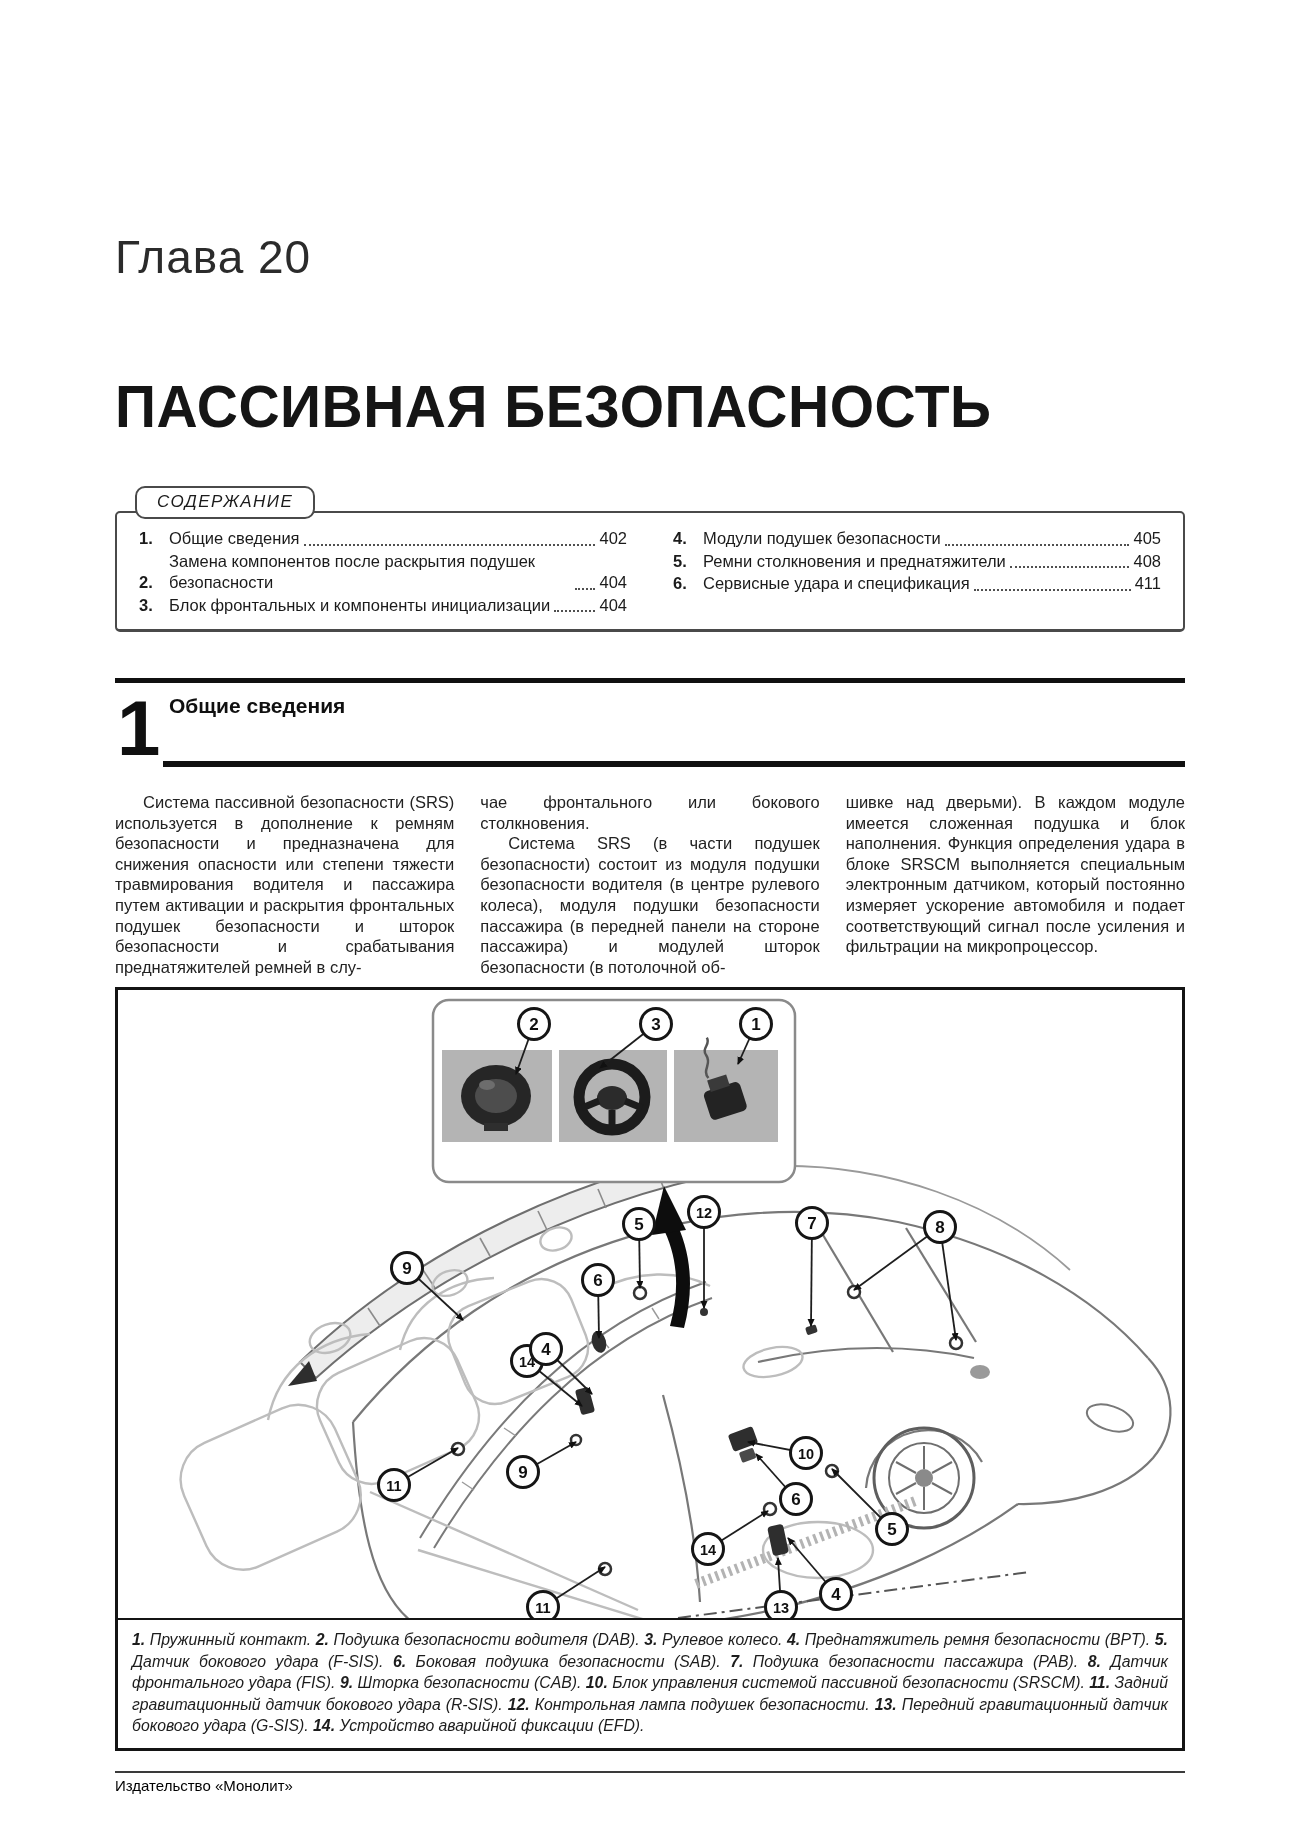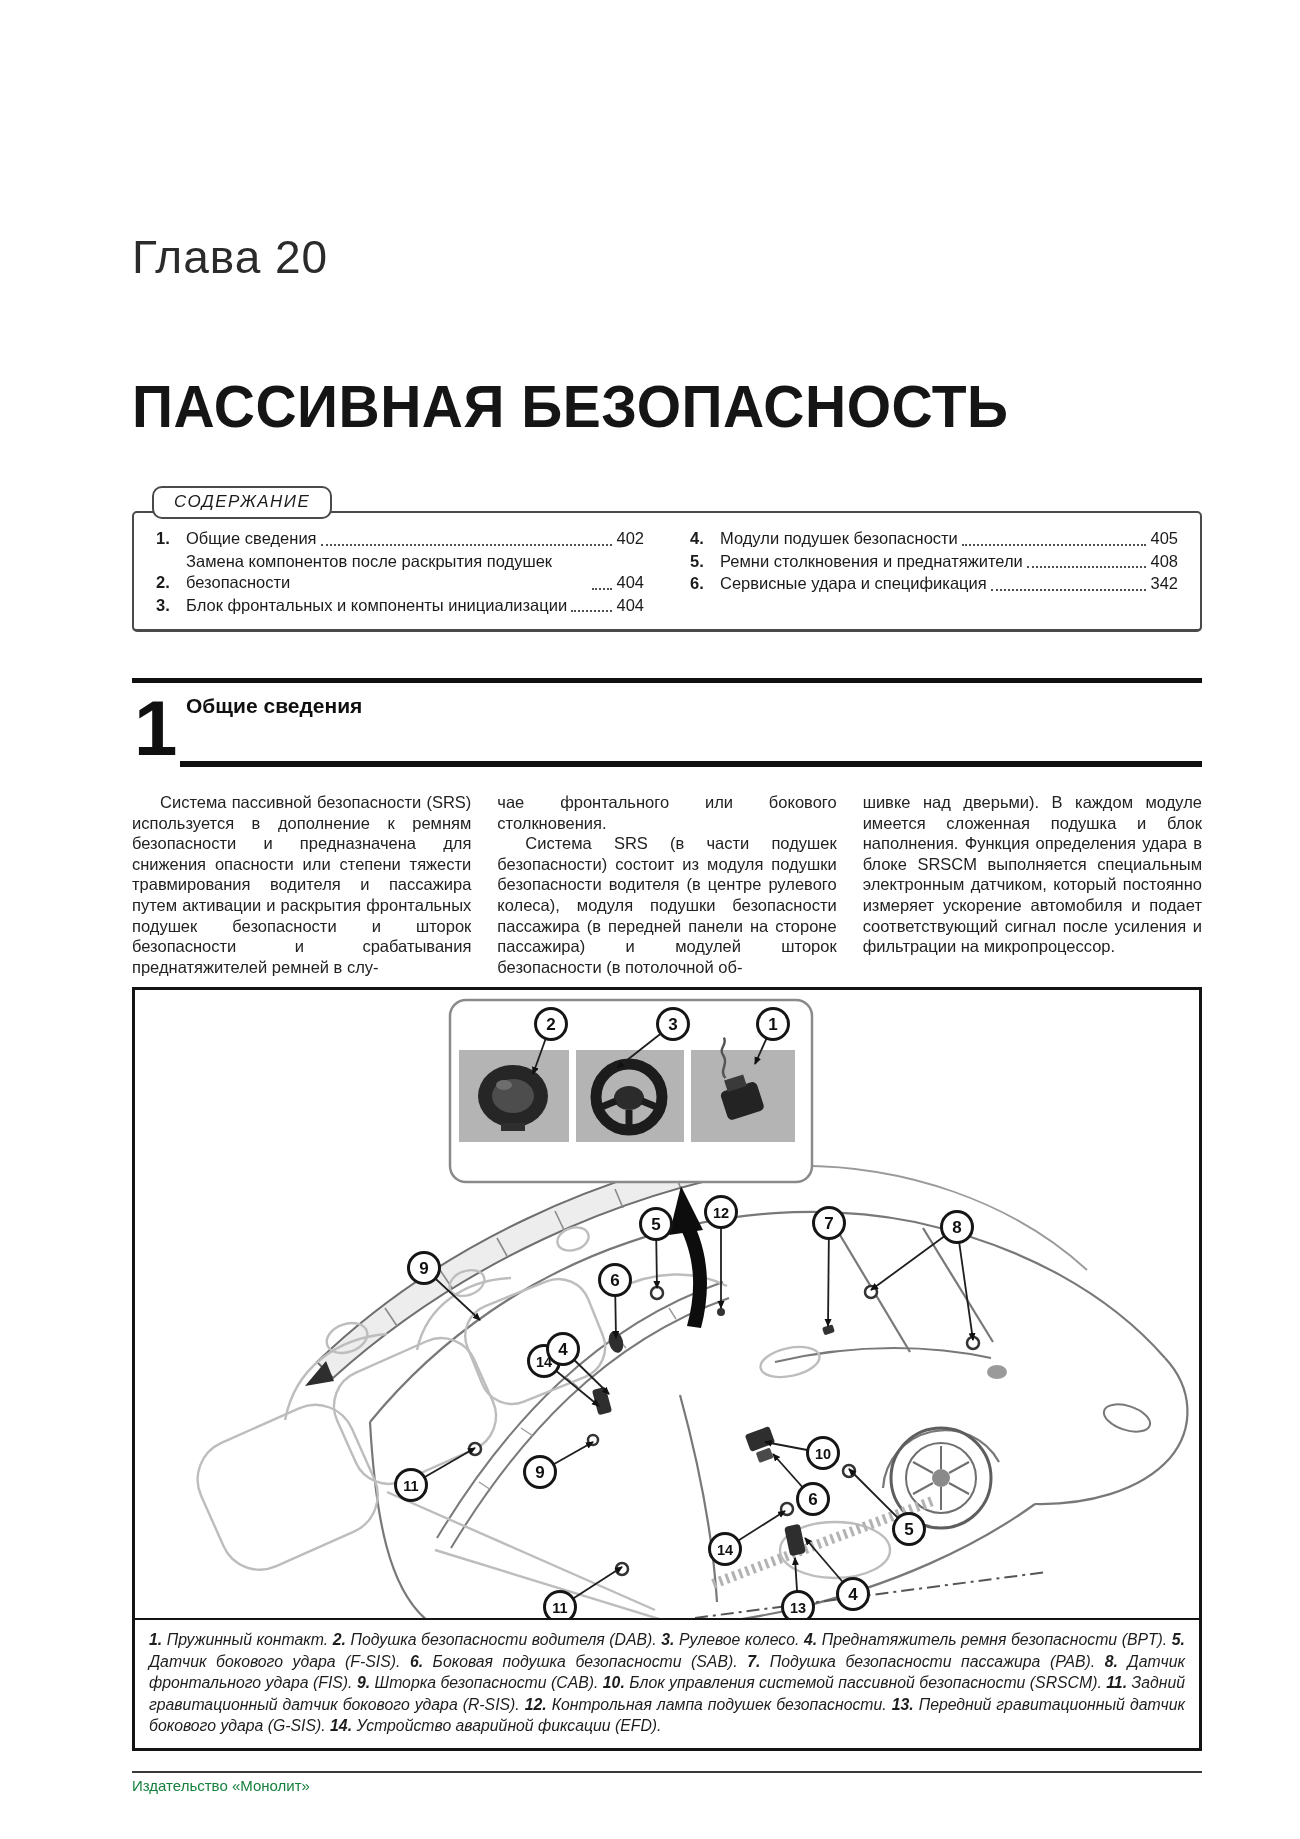--- a/index.html
+++ b/index.html
@@ -1,18 +1,18 @@
 <!DOCTYPE html>
 <html><head>
 <meta charset="utf-8">
 <style>
   html,body{margin:0;padding:0;background:#e9e9e9;}
   .page{position:relative;width:1300px;height:1839px;background:#ffffff;
         font-family:"Liberation Sans",sans-serif;color:#1b1b1b;overflow:hidden;margin:0 auto;}
-  .content{position:absolute;left:132px;top:0;width:1070px;}
+  .content{position:absolute;left:115px;top:0;width:1070px;}
 
   .chapter{margin-top:230px;font-size:46px;font-weight:400;color:#2b2b2b;letter-spacing:1px;}
   .main-title{margin-top:88px;font-size:57px;font-weight:700;letter-spacing:.5px;color:#151515;
               transform:scaleY(1.04);transform-origin:left top;}
 
   .toc-wrap{margin-top:48px;}
   .toc-tab{display:inline-block;margin-left:20px;margin-bottom:-16px;position:relative;z-index:2;
            background:#fff;border:2px solid #4a4a4a;border-radius:10px;padding:4px 20px 5px;
            font-weight:400;font-style:italic;font-size:17px;letter-spacing:1.5px;}
   .toc-box{border:2px solid #4a4a4a;border-bottom-width:3px;border-radius:5px;
@@ -35,21 +35,21 @@
   .col{flex:1;font-size:16.5px;line-height:20.6px;text-align:justify;color:#222;}
   .col p{margin:0;}
   .col p.ind{text-indent:28px;}
 
   .figure{margin-top:10px;border:3px solid #141414;background:#fff;}
   .fig-svg{display:block;width:1064px;height:628px;}
   .fig-caption{border-top:2px solid #141414;padding:9px 14px 11px;font-size:15.8px;line-height:21.5px;
                text-align:justify;font-style:italic;color:#1d1d1d;}
   .cap-num{font-weight:700;}
 
-  .footer{margin-top:20px;border-top:2px solid #3a3a3a;padding-top:4px;font-size:15px;color:#15803d;}
+  .footer{margin-top:20px;border-top:2px solid #3a3a3a;padding-top:4px;font-size:15px;color:#000000;}
 </style>
 </head>
 <body>
 
 <div class="page">
   <div class="content">
 
     <div class="chapter">Глава 20</div>
     <div class="main-title">ПАССИВНАЯ БЕЗОПАСНОСТЬ</div>
 
@@ -86,21 +86,21 @@
             <div class="toc-item">
               <span class="toc-num">5.</span>
               <span class="toc-label">Ремни столкновения и преднатяжители</span>
               <span class="toc-leader"></span>
               <span class="toc-page">408</span>
             </div>
             <div class="toc-item">
               <span class="toc-num">6.</span>
               <span class="toc-label">Сервисные удара и спецификация</span>
               <span class="toc-leader"></span>
-              <span class="toc-page">342</span>
+              <span class="toc-page">411</span>
             </div>
           </div>
       </div>
     </div>
 
     <div class="sec">
       <div class="sec-bar-top"></div>
       <div class="sec-row">
         <span class="big-num">1</span>
         <span class="sec-title">Общие сведения</span>

